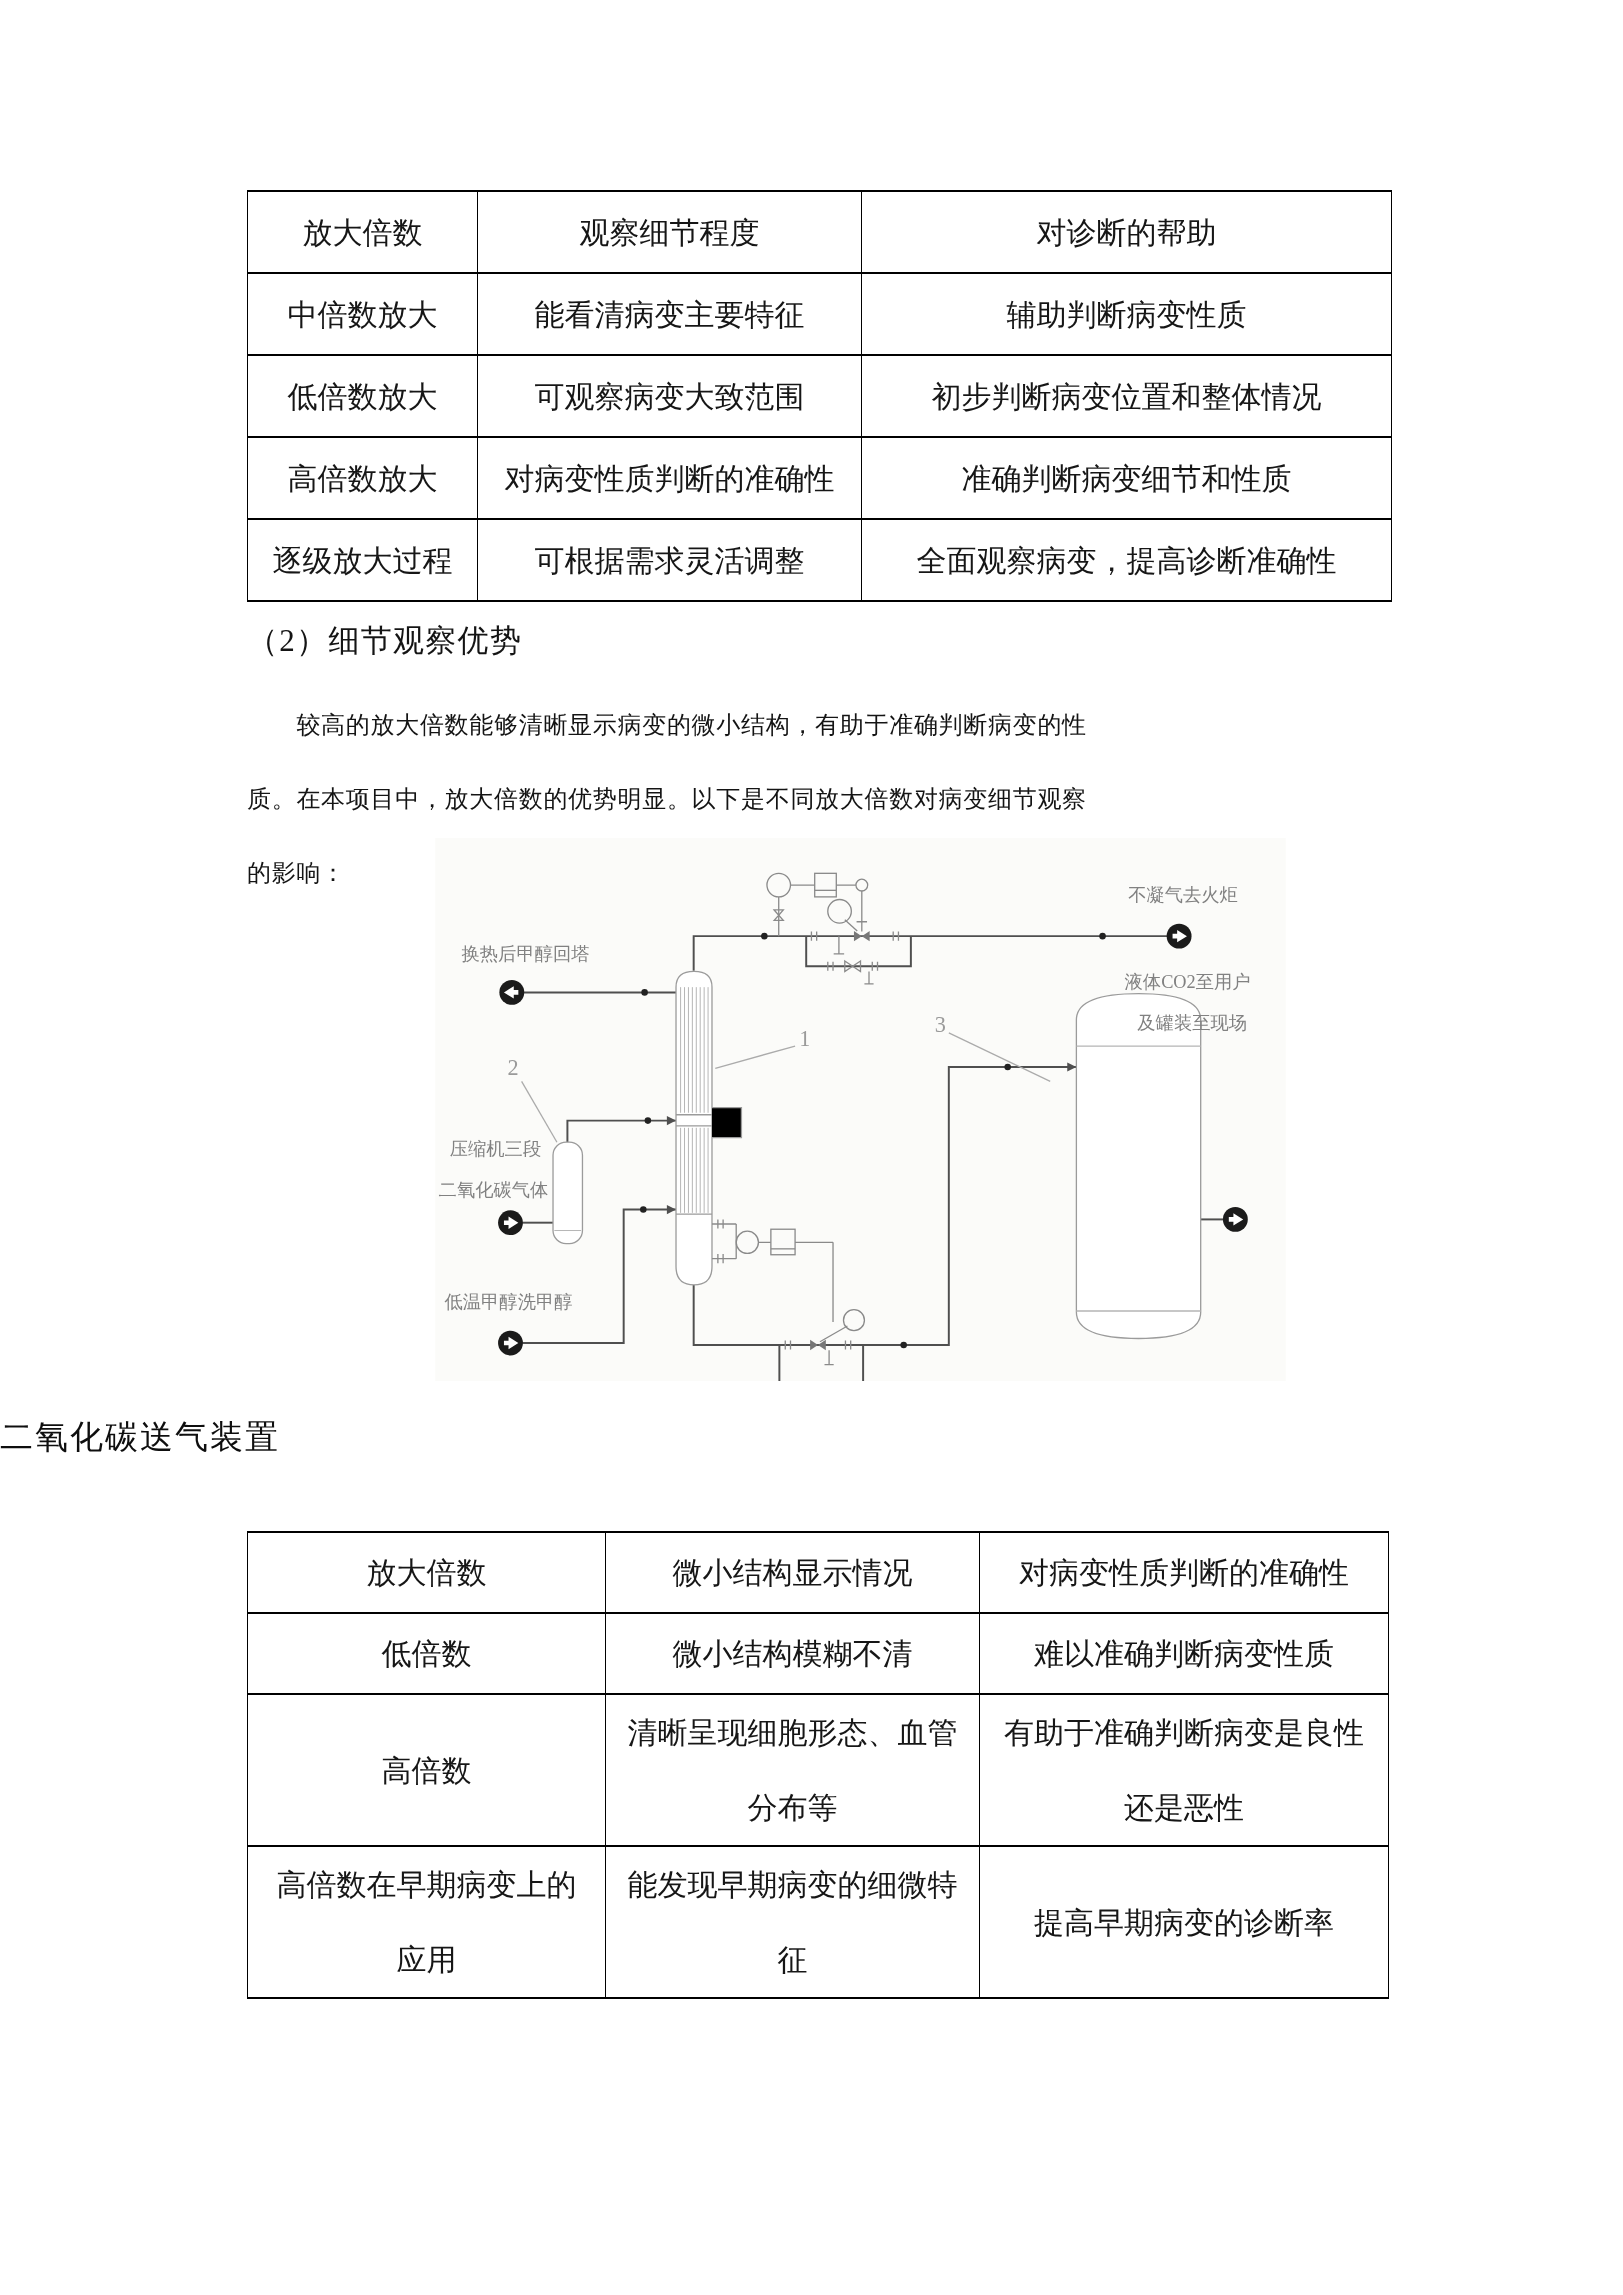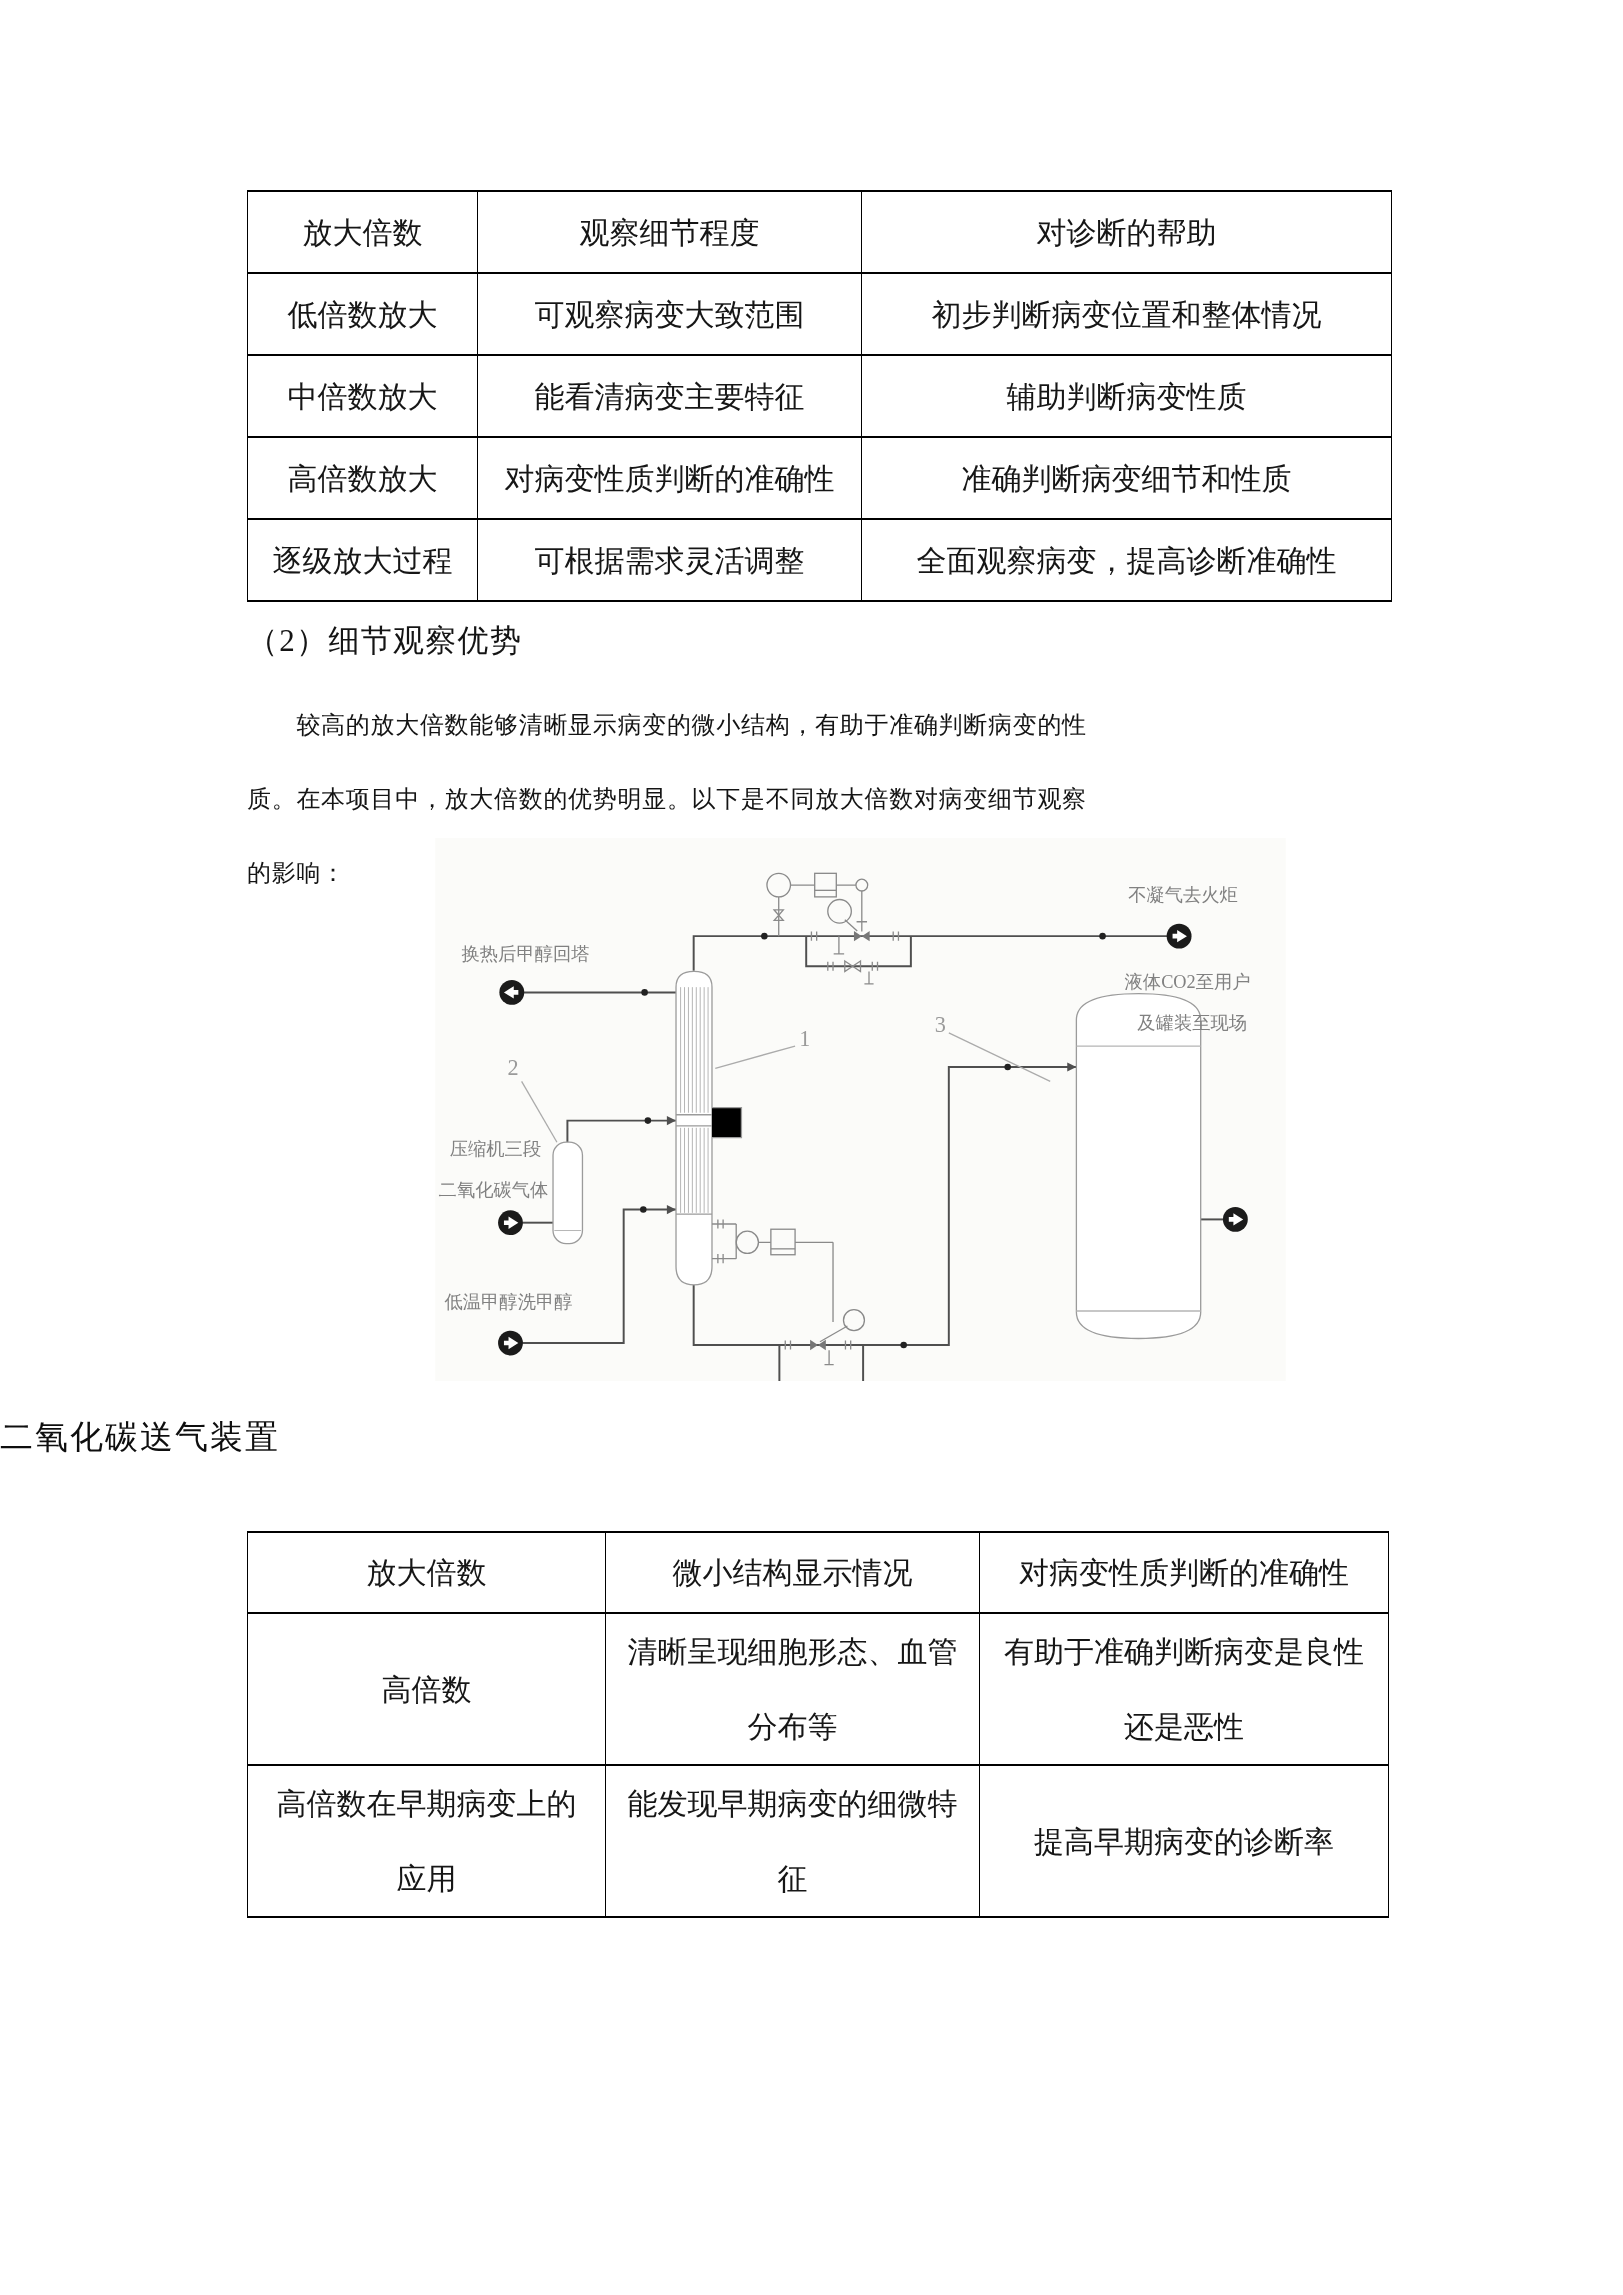--- a/index.html
+++ b/index.html
@@ -49,28 +49,28 @@
       <col style="width:384px">
       <col style="width:530px">
     </colgroup>
   <tbody>
     <tr>
       <td>放大倍数</td>
       <td>观察细节程度</td>
       <td>对诊断的帮助</td>
     </tr>
     <tr>
+      <td>中倍数放大</td>
+      <td>能看清病变主要特征</td>
+      <td>辅助判断病变性质</td>
+    </tr>
+    <tr>
       <td>低倍数放大</td>
       <td>可观察病变大致范围</td>
       <td>初步判断病变位置和整体情况</td>
-    </tr>
-    <tr>
-      <td>中倍数放大</td>
-      <td>能看清病变主要特征</td>
-      <td>辅助判断病变性质</td>
     </tr>
     <tr>
       <td>高倍数放大</td>
       <td>对病变性质判断的准确性</td>
       <td>准确判断病变细节和性质</td>
     </tr>
     <tr>
       <td>逐级放大过程</td>
       <td>可根据需求灵活调整</td>
       <td>全面观察病变，提高诊断准确性</td>
@@ -215,20 +215,25 @@
       <col style="width:358px">
       <col style="width:374px">
       <col style="width:409px">
     </colgroup>
   <tbody>
     <tr style="height:81px">
       <td>放大倍数</td>
       <td>微小结构显示情况</td>
       <td>对病变性质判断的准确性</td>
     </tr>
+    <tr style="height:81px">
+      <td>低倍数</td>
+      <td>微小结构模糊不清</td>
+      <td>难以准确判断病变性质</td>
+    </tr>
     <tr style="height:149px">
       <td>高倍数</td>
       <td>清晰呈现细胞形态、血管
 分布等</td>
       <td>有助于准确判断病变是良性
 还是恶性</td>
     </tr>
     <tr style="height:145px">
       <td>高倍数在早期病变上的
 应用</td>

